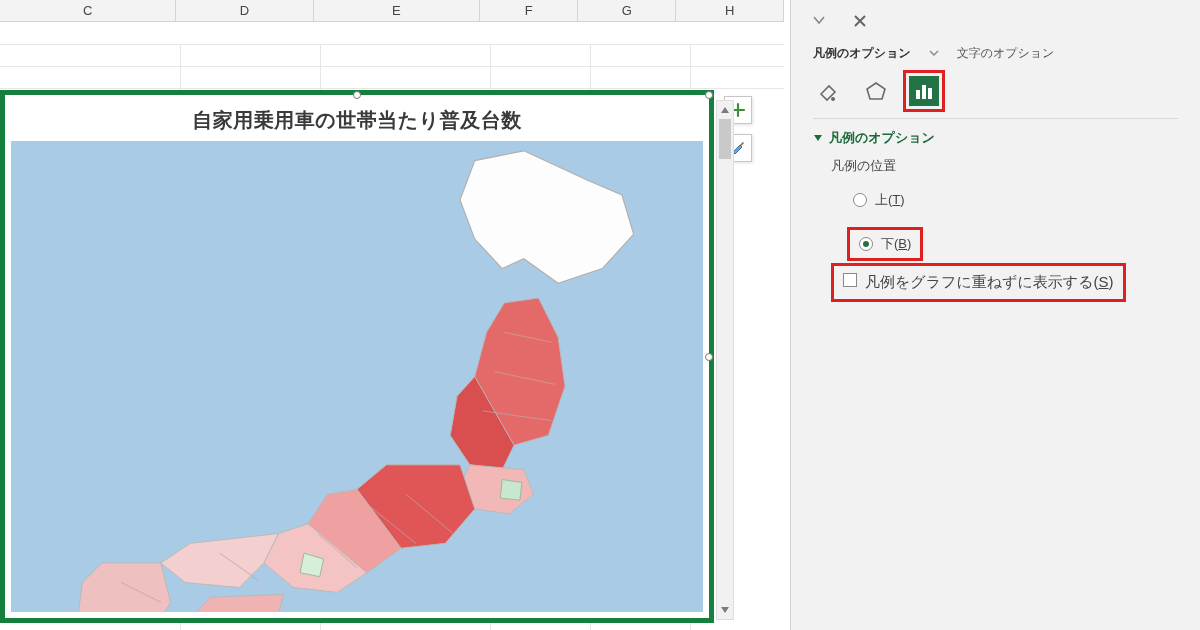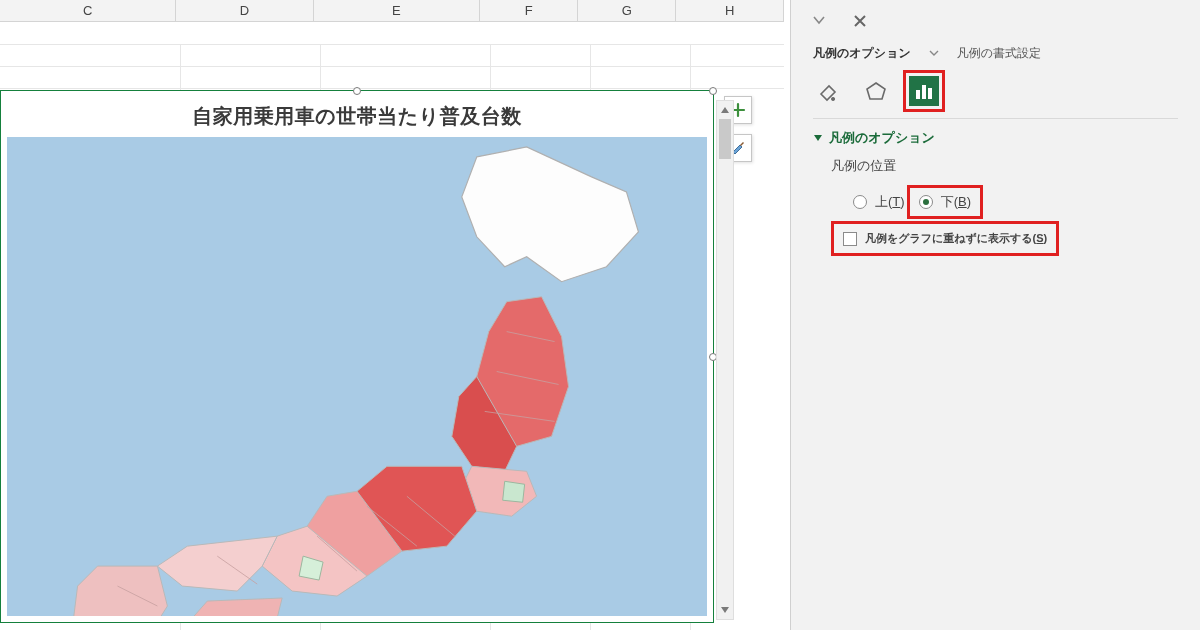--- a/index.html
+++ b/index.html
@@ -38,21 +38,21 @@
     left: 0; top: 22px; width: 100%; bottom: 0;
   }
   .row-line { position:absolute; left:0; right:0; border-top:1px solid #e6e6e6; }
   .col-line { position:absolute; top:22px; bottom:0; border-left:1px solid #e6e6e6; }
 
   
   .chart-box {
     position: absolute;
     left: 0; top: 90px;
     width: 714px; height: 533px;
-    border: 1px solid #15803d;
+    border: 5px solid #15803d;
     background: #fff;
   }
   .chart-handle {
     position:absolute; width:8px; height:8px;
     background:#fff; border:1px solid #7a7a7a; border-radius:50%;
   }
   .chart-title {
     position:absolute; top: 12px; left: 0; right:0;
     text-align:center;
     font-size: 20px; font-weight: bold; color:#3a3a3a;
@@ -116,33 +116,32 @@
     display:flex; align-items:center; justify-content:center;
     color:#5d5d5d;
   }
   .tool-icon.selected {
     background:#217346; color:#fff;
   }
   .red-box { outline:3px solid #e02020; outline-offset:3px; }
   .divider { border-top:1px solid #d9d9d9; margin:12px 0 10px 0; }
   .section-hd { display:flex; align-items:center; gap:6px; color:#1b6b3a; font-weight:bold; font-size:13px; }
   .section-sub { margin:10px 0 16px 18px; color:#444; font-size:13px; }
-  .radio-list { margin-left:40px; display:flex; flex-direction:row; gap:8px; }
+  .radio-list { margin-left:40px; display:flex; flex-direction:column; gap:24px; }
   .radio-item { display:flex; align-items:center; gap:8px; color:#444; font-size:13px; }
   .radio {
     width:14px; height:14px; border:1px solid #8a8a8a; border-radius:50%;
     display:inline-flex; align-items:center; justify-content:center; background:#fff;
   }
   .radio.checked::after { content:""; width:6px; height:6px; border-radius:50%; background:#2b6f3e; }
   .checkbox-row {
     margin-top:14px; margin-left:24px;
-    display:flex; align-items:center; gap:8px;
-    color:#444; font-size:11px;
+    display:flex; align-items:flex-start; gap:8px;
+    color:#444; font-size:15px;
     padding:4px 6px;
-    font-weight:bold;
   }
   .checkbox {
     width:14px; height:14px; border:1px solid #8a8a8a; background:#fff;
   }
   .hotkey { text-decoration: underline; }
 </style>
 </head>
 <body>
 
 <div class="sheet-area">
@@ -256,21 +255,21 @@
     </div>
   </div>
 
   <div class="pane-tabs">
     <span class="tab-strong">凡例のオプション</span>
     <span class="tab-caret">
       <svg width="10" height="10" viewBox="0 0 10 10">
           <path d="M1 3 L5 7 L9 3" fill="none" stroke="#888" stroke-width="1.4"></path>
         </svg>
     </span>
-    <span>凡例の書式設定</span>
+    <span>文字のオプション</span>
   </div>
 
   <div class="icon-row">
     <div class="tool-icon">
       <svg width="22" height="22" viewBox="0 0 22 22">
           <path d="M4 14 L12 6 L18 12 L10 20 Z" fill="none" stroke="#6a6a6a" stroke-width="1.6"></path>
           <path d="M16 17 a2 2 0 1 0 0.1 0" fill="#6a6a6a"></path>
         </svg>
     </div>
     <div class="tool-icon">

